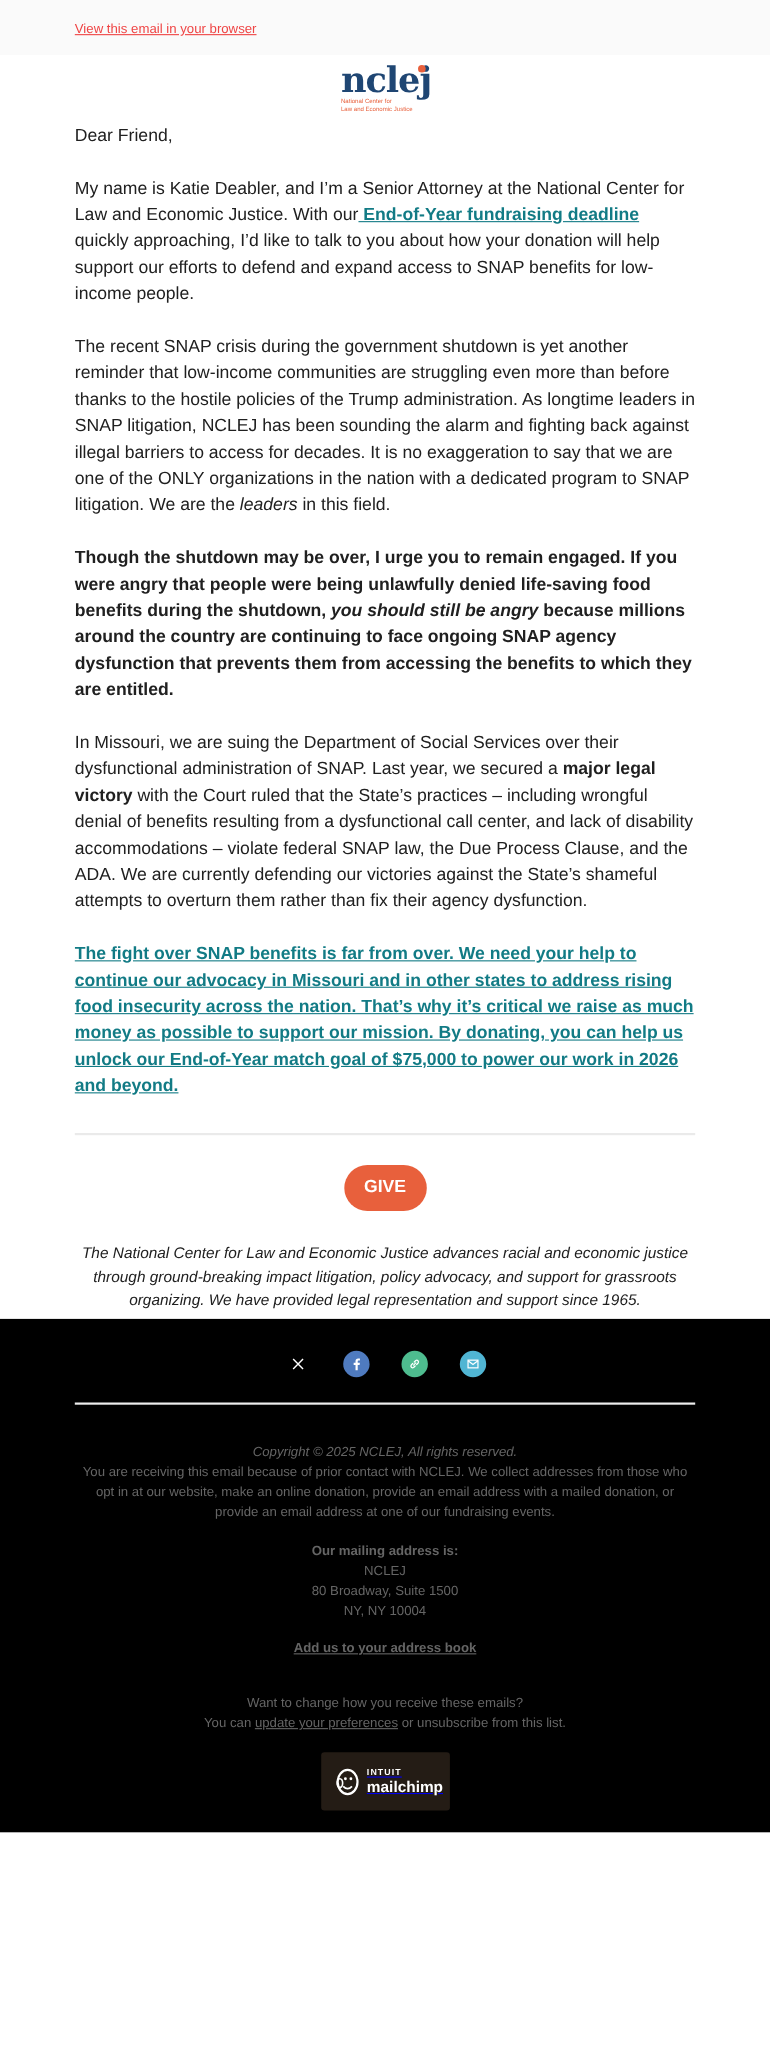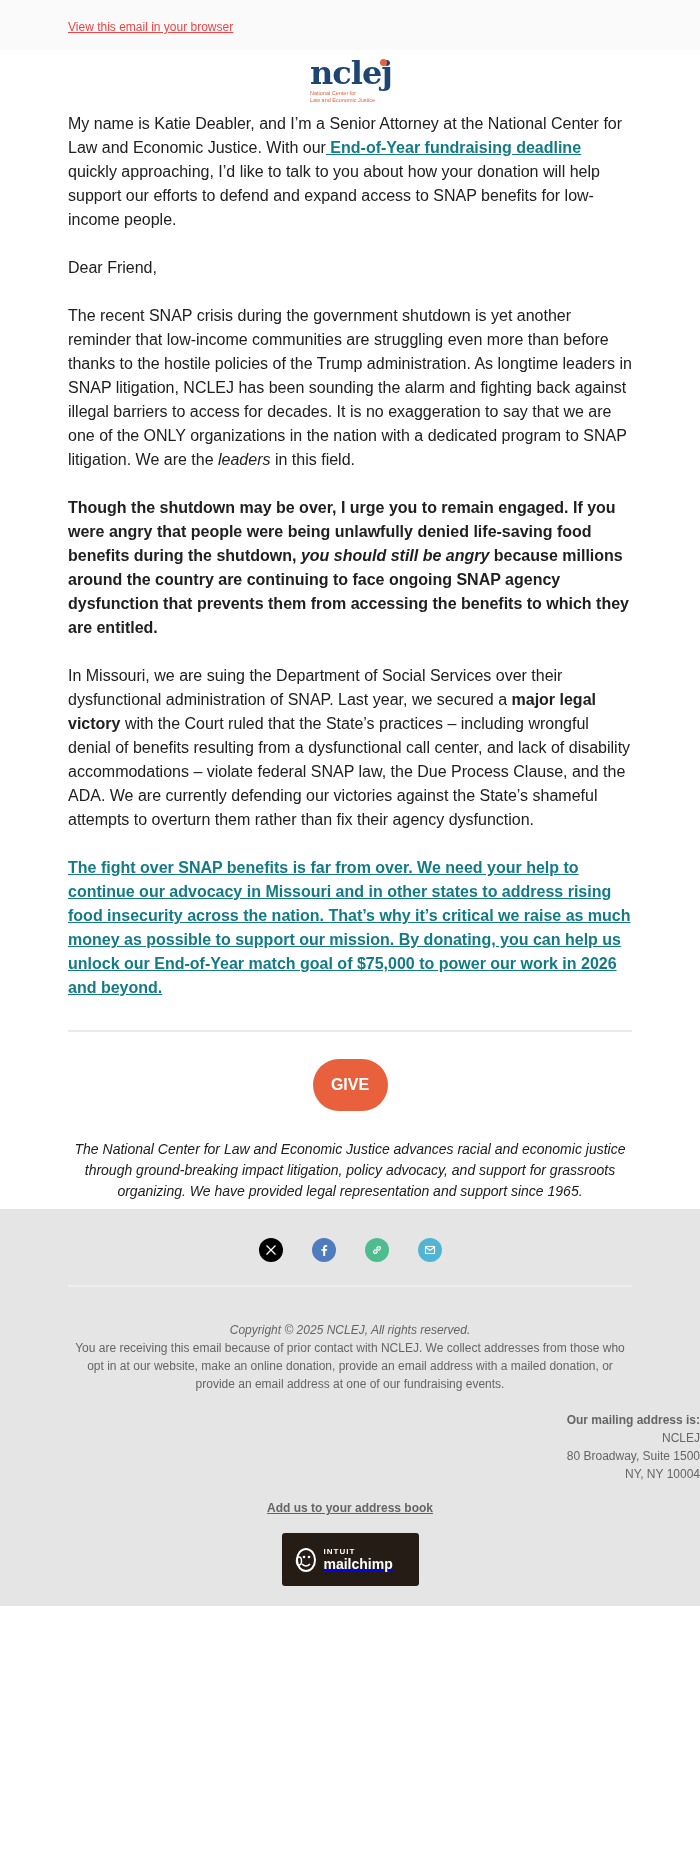--- a/index.html
+++ b/index.html
@@ -17,38 +17,38 @@
 
   .content { padding: 0 68px; font-size: 16px; line-height: 24px; color: #202020; }
   .content p { margin-bottom: 24px; }
   .content a.inline-link { color: #127b85; font-weight: bold; text-decoration: underline; }
   .cta-para a { color: #127b85; font-weight: bold; text-decoration: underline; }
   .sig { margin-bottom: 0 !important; }
 
   .divider { margin: 30px 68px 0 68px; border-top: 2px solid #eaeaea; }
 
   .give-wrap { display: flex; justify-content: center; padding-top: 27px; }
-  .give-btn { width: 75px; height: 52px; border-radius: 26px; background: #e8603c; color: #ffffff; font-weight: bold; font-size: 16px; display: flex; align-items: center; justify-content: center; text-decoration: none; }
+  .give-btn { width: 75px; height: 42px; border-radius: 26px; background: #e8603c; color: #ffffff; font-weight: bold; font-size: 16px; display: flex; align-items: center; justify-content: center; text-decoration: none; }
 
   .about { text-align: center; font-size: 14px; line-height: 21px; color: #202020; padding: 28px 68px 0 68px; height: 98px; font-style: italic; }
 
-  .footer { background: #e5e5e5; padding-top: 29px; padding-bottom: 20px; }
+  .footer { background: #000000; padding-top: 29px; padding-bottom: 20px; }
   .social { display: flex; justify-content: center; gap: 29px; }
   .social a { width: 24px; height: 24px; border-radius: 50%; display: flex; align-items: center; justify-content: center; }
   .social svg { width: 12px; height: 12px; }
   .footer-divider { margin: 23px 68px 0 68px; border-top: 2px solid #eeeeee; }
   .legal { text-align: center; font-size: 12px; line-height: 18px; color: #656565; padding: 34px 74px 0 74px; }
   .legal em { font-style: italic; }
-  .addr { text-align: right; font-size: 12px; line-height: 18px; color: #656565; padding-top: 18px; }
+  .addr { text-align: center; font-size: 12px; line-height: 18px; color: #656565; padding-top: 18px; }
   .addr strong { font-weight: bold; }
   .addr-link { padding-top: 18px; text-align: center; font-size: 12px; font-weight: bold; }
   .addr-link a, .prefs a { color: #656565; text-decoration: underline; }
   .prefs { text-align: center; font-size: 12px; line-height: 18px; color: #656565; padding-top: 34px; }
   .badge-wrap { display: flex; justify-content: center; padding-top: 18px; }
-  .badge { width: 137px; height: 53px; background: #241c15; border-radius: 3px; display: flex; align-items: center; padding-left: 12px; gap: 6px; }
+  .badge { width: 117px; height: 53px; background: #241c15; border-radius: 3px; display: flex; align-items: center; padding-left: 12px; gap: 6px; }
   .badge-text { color: #fff; display: flex; flex-direction: column; }
   .badge-intuit { font-size: 8px; font-weight: bold; letter-spacing: 1px; line-height: 9px; }
   .badge-mc { font-size: 14px; font-weight: bold; line-height: 16px; }
 </style>
 </head>
 <body>
 
 <div class="preheader">
   <a href="#">View this email in your browser</a>
 </div>
@@ -58,22 +58,22 @@
     <div class="logo-word">nclej</div>
     <span class="logo-dot"></span>
     <div class="logo-sub">
       <div>National Center for</div>
       <div>Law and Economic Justice</div>
     </div>
   </div>
 </div>
 
 <div class="content">
+  <p>Dear Friend,</p>
   <p><span>My name is Katie Deabler, and I’m a Senior Attorney at the National Center for Law and Economic Justice. With our</span><a href="#" class="inline-link"> End-of-Year fundraising deadline</a><span> quickly approaching, I’d like to talk to you about how your donation will help support our efforts to defend and expand access to SNAP benefits for low-income people.</span></p>
-  <p>Dear Friend,</p>
   <p><span>The recent SNAP crisis during the government shutdown is yet another reminder that low-income communities are struggling even more than before thanks to the hostile policies of the Trump administration. As longtime leaders in SNAP litigation, NCLEJ has been sounding the alarm and fighting back against illegal barriers to access for decades. It is no exaggeration to say that we are one of the ONLY organizations in the nation with a dedicated program to SNAP litigation. We are the </span><em>leaders</em><span> in this field.</span></p>
   <p style="font-weight:bold;"><span>Though the shutdown may be over, I urge you to remain engaged. If you were angry that people were being unlawfully denied life-saving food benefits during the shutdown, </span><em>you should still be angry</em><span> because millions around the country are continuing to face ongoing SNAP agency dysfunction that prevents them from accessing the benefits to which they are entitled.</span></p>
   <p><span>In Missouri, we are suing the Department of Social Services over their dysfunctional administration of SNAP. Last year, we secured a </span><strong>major legal victory</strong><span> with the Court ruled that the State’s practices – including wrongful denial of benefits resulting from a dysfunctional call center, and lack of disability accommodations – violate federal SNAP law, the Due Process Clause, and the ADA. We are currently defending our victories against the State’s shameful attempts to overturn them rather than fix their agency dysfunction.</span></p>
   <p class="cta-para"><a href="#">The fight over SNAP benefits is far from over. We need your help to continue our advocacy in Missouri and in other states to address rising food insecurity across the nation. That’s why it’s critical we raise as much money as possible to support our mission. By donating, you can help us unlock our End-of-Year match goal of $75,000 to power our work in 2026 and beyond.</a></p>
 </div>
 
 <div class="divider"></div>
 
 <div class="give-wrap">
   <a href="#" class="give-btn">GIVE</a>
@@ -117,20 +117,24 @@
     <strong>Our mailing address is:</strong><br>
     <span>NCLEJ</span><br>
     <span>80 Broadway, Suite 1500</span><br>
     <span>NY, NY 10004</span>
   </div>
 
   <div class="addr-link">
     <a href="#">Add us to your address book</a>
   </div>
 
+  <div class="prefs">
+    <span>Want to change how you receive these emails?</span><br>
+    <span>You can </span><a href="#">update your preferences</a><span> or unsubscribe from this list.</span>
+  </div>
 
   <div class="badge-wrap">
     <a href="#" class="badge">
       <svg width="24" height="28" viewBox="0 0 24 28">
         <ellipse cx="12" cy="14" rx="9" ry="11" fill="none" stroke="#fff" stroke-width="2"></ellipse>
         <ellipse cx="5" cy="15" rx="2.5" ry="4" fill="none" stroke="#fff" stroke-width="1.5"></ellipse>
         <circle cx="10" cy="11" r="1.3" fill="#fff"></circle>
         <circle cx="15" cy="11" r="1.3" fill="#fff"></circle>
         <path d="M8 18 Q12 22 16 18" stroke="#fff" stroke-width="1.6" fill="none"></path>
       </svg>

